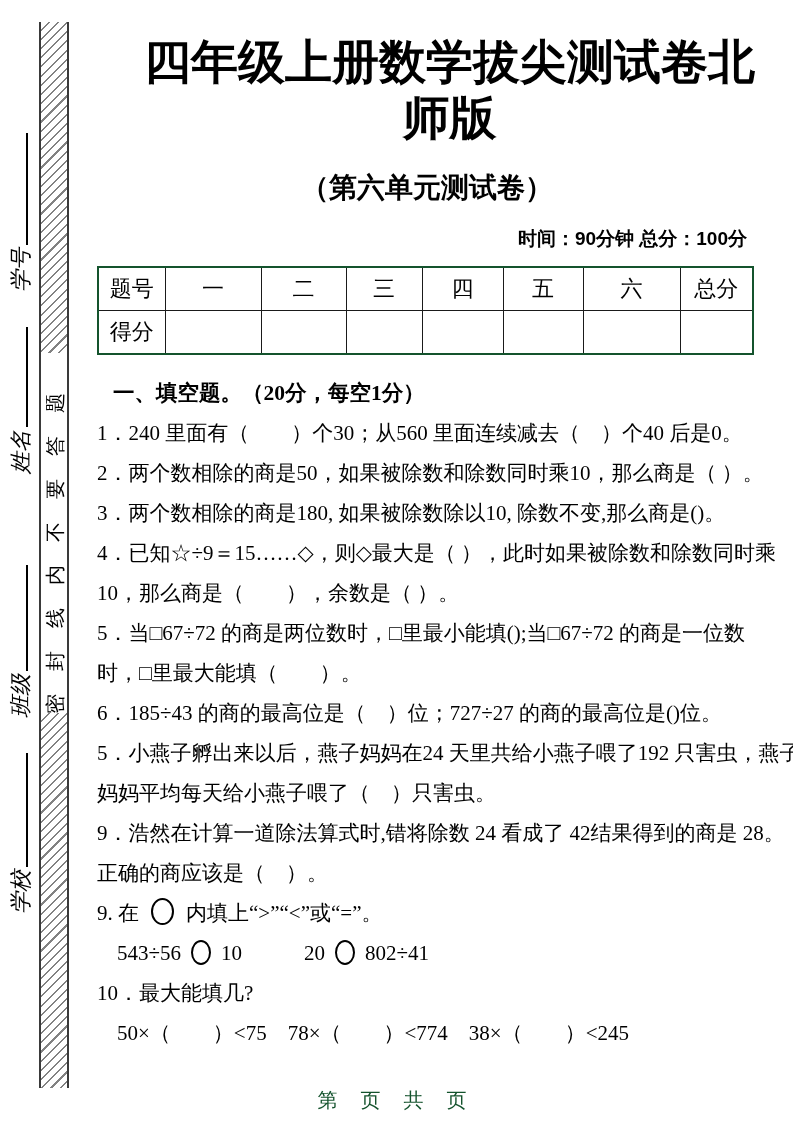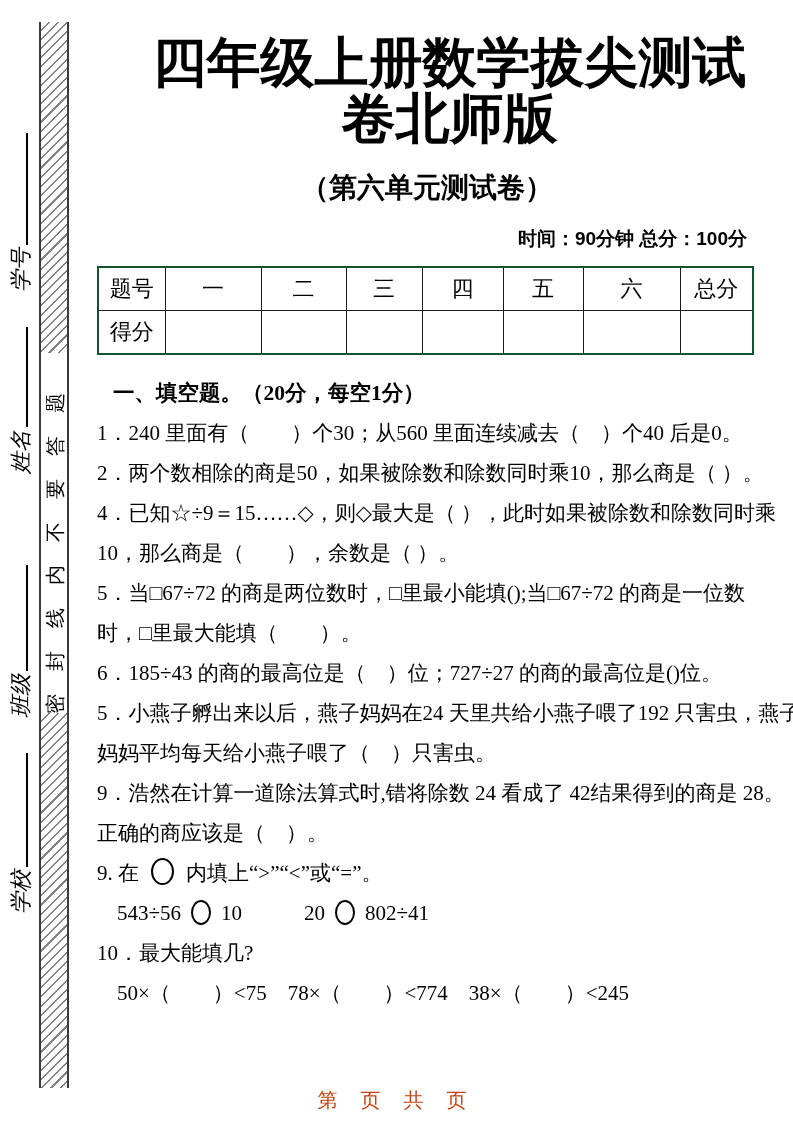--- a/index.html
+++ b/index.html
@@ -52,21 +52,21 @@
     height:26px;line-height:26px;
   }
 
   
   .content{position:absolute;left:97px;top:0;width:660px;}
   .title{
     margin-top:34px;
     text-align:center;
     font-family:"Liberation Sans","DejaVu Sans",sans-serif;
     font-weight:900;
-    font-size:54px;
+    font-size:47px;
     line-height:56px;
     color:#000;
     margin-left:45px;
   }
   .subtitle{
     margin-top:20px;
     text-align:center;
     font-family:"Liberation Sans","DejaVu Sans",sans-serif;
     font-weight:900;
     font-size:28px;
@@ -122,21 +122,21 @@
   }
   .circ.lg{width:23px;height:27px;margin:0 12px;}
   .gap60{display:inline-block;width:62px;}
 
   .footer{
     position:absolute;
     left:0;bottom:8px;width:100%;
     text-align:center;
     font-size:20px;
     letter-spacing:9px;
-    color:#c2410c;
+    color:#14532d;
   }
 </style>
 </head>
 <body>
 
 <div class="page">
 
   <div class="v-label" style="left:6px;top:292px;">
     <span>学号</span><span class="blank" style="width:112px"></span>
   </div>
@@ -194,20 +194,21 @@
         <td></td>
         <td></td>
       </tr>
     </tbody>
       </table>
 
     <div class="lines">
       <div class="heading">一、填空题。（20分，每空1分）</div>
       <div class="q">1．240 里面有（　　）个30；从560 里面连续减去（　）个40 后是0。</div>
       <div class="q">2．两个数相除的商是50，如果被除数和除数同时乘10，那么商是（ ）。</div>
+      <div class="q">3．两个数相除的商是180, 如果被除数除以10, 除数不变,那么商是()。</div>
       <div class="q">4．已知☆÷9＝15……◇，则◇最大是（ ），此时如果被除数和除数同时乘</div>
       <div class="q">10，那么商是（　　），余数是（ ）。</div>
       <div class="q">5．当□67÷72 的商是两位数时，□里最小能填();当□67÷72 的商是一位数</div>
       <div class="q">时，□里最大能填（　　）。</div>
       <div class="q">6．185÷43 的商的最高位是（　）位；727÷27 的商的最高位是()位。</div>
       <div class="q">5．小燕子孵出来以后，燕子妈妈在24 天里共给小燕子喂了192 只害虫，燕子</div>
       <div class="q">妈妈平均每天给小燕子喂了（　）只害虫。</div>
       <div class="q">9．浩然在计算一道除法算式时,错将除数 24 看成了 42结果得到的商是 28。</div>
       <div class="q">正确的商应该是（　）。</div>
       <div class="q">

